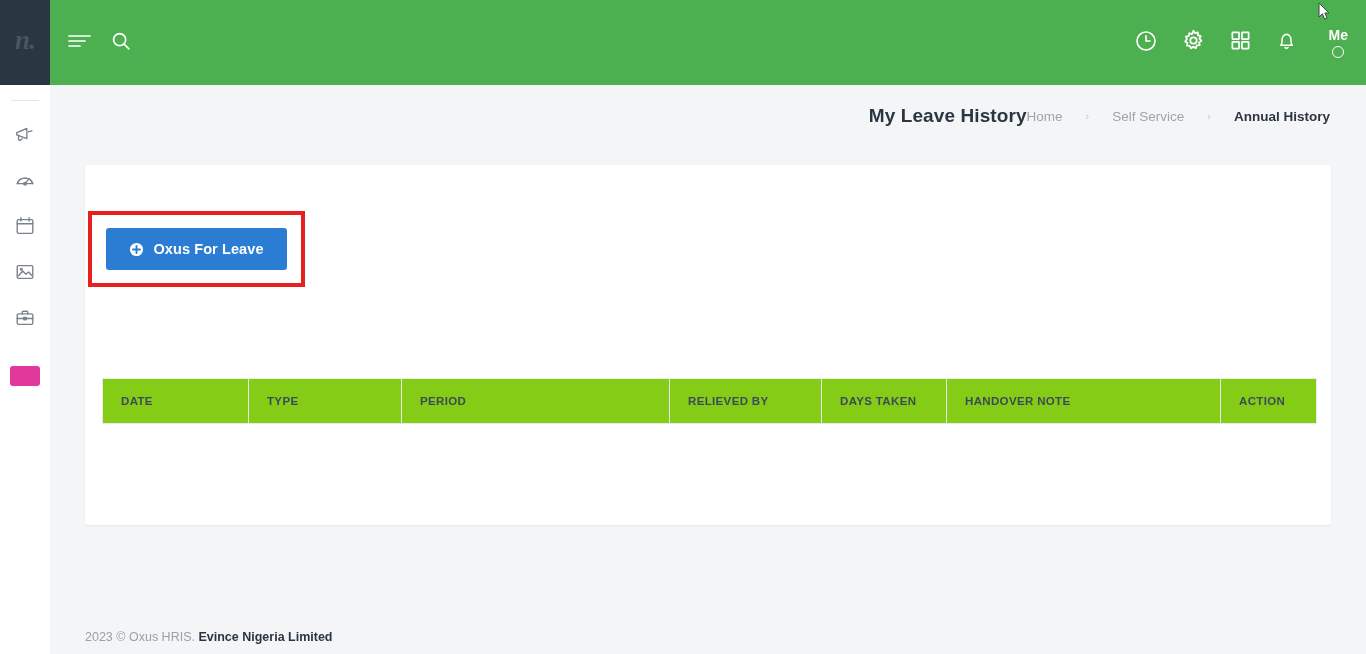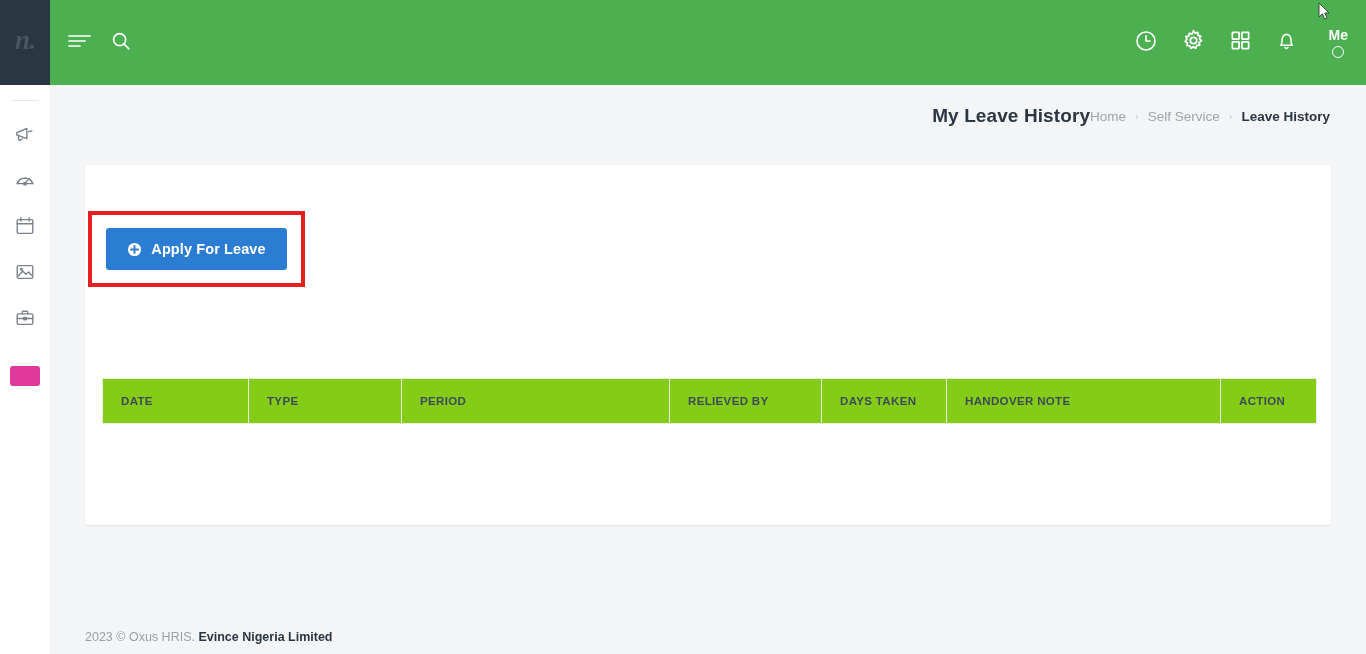--- a/index.html
+++ b/index.html
@@ -101,21 +101,21 @@
     position: relative;
     height: 62px;
     padding: 0 36px 0 35px;
     display: flex; align-items: center; justify-content: flex-end;
   }
   #page-title {
     font-size: 19px; font-weight: 700; color: #2b3643;
     letter-spacing: 0.1px;
   }
   #breadcrumb {
-    display: flex; align-items: center; gap: 9px;
+    display: flex; align-items: center; gap: 23px;
     font-size: 13.5px;
   }
   .crumb { color: #9ea5ad; cursor: pointer; }
   .crumb-sep { color: #c2c7cd; font-size: 11px; }
   .crumb-current { color: #2b3643; font-weight: 700; cursor: default; }
 
   
   #card {
     position: absolute; left: 35px; top: 80px;
     width: 1246px; height: 360px;
@@ -355,35 +355,35 @@
 <div id="page">
 
   <div id="page-head">
     <div id="page-title">My Leave History</div>
 
     <div id="breadcrumb">
       <span class="crumb">Home</span>
       <span class="crumb-sep">›</span>
       <span class="crumb">Self Service</span>
       <span class="crumb-sep">›</span>
-      <span class="crumb-current">Leave History</span>
+      <span class="crumb-current">Annual History</span>
     </div>
   </div>
 
   <div id="card">
 
     <div id="apply-wrap">
       <button id="apply-btn">
         <span id="apply-plus">
           <svg width="15" height="15" viewBox="0 0 16 16">
             <circle cx="8" cy="8" r="7" fill="#ffffff"></circle>
             <path d="M8 4.3 L8 11.7 M4.3 8 L11.7 8" stroke="#2b7dd4" stroke-width="2" stroke-linecap="round"></path>
           </svg>
         </span>
-        <span>Apply For Leave</span>
+        <span>Oxus For Leave</span>
       </button>
     </div>
 
     <div id="table-zone">
       <table>
         <colgroup>
           <col class="col-date">
             <col class="col-type">
             <col class="col-period">
           <col class="col-relby">

